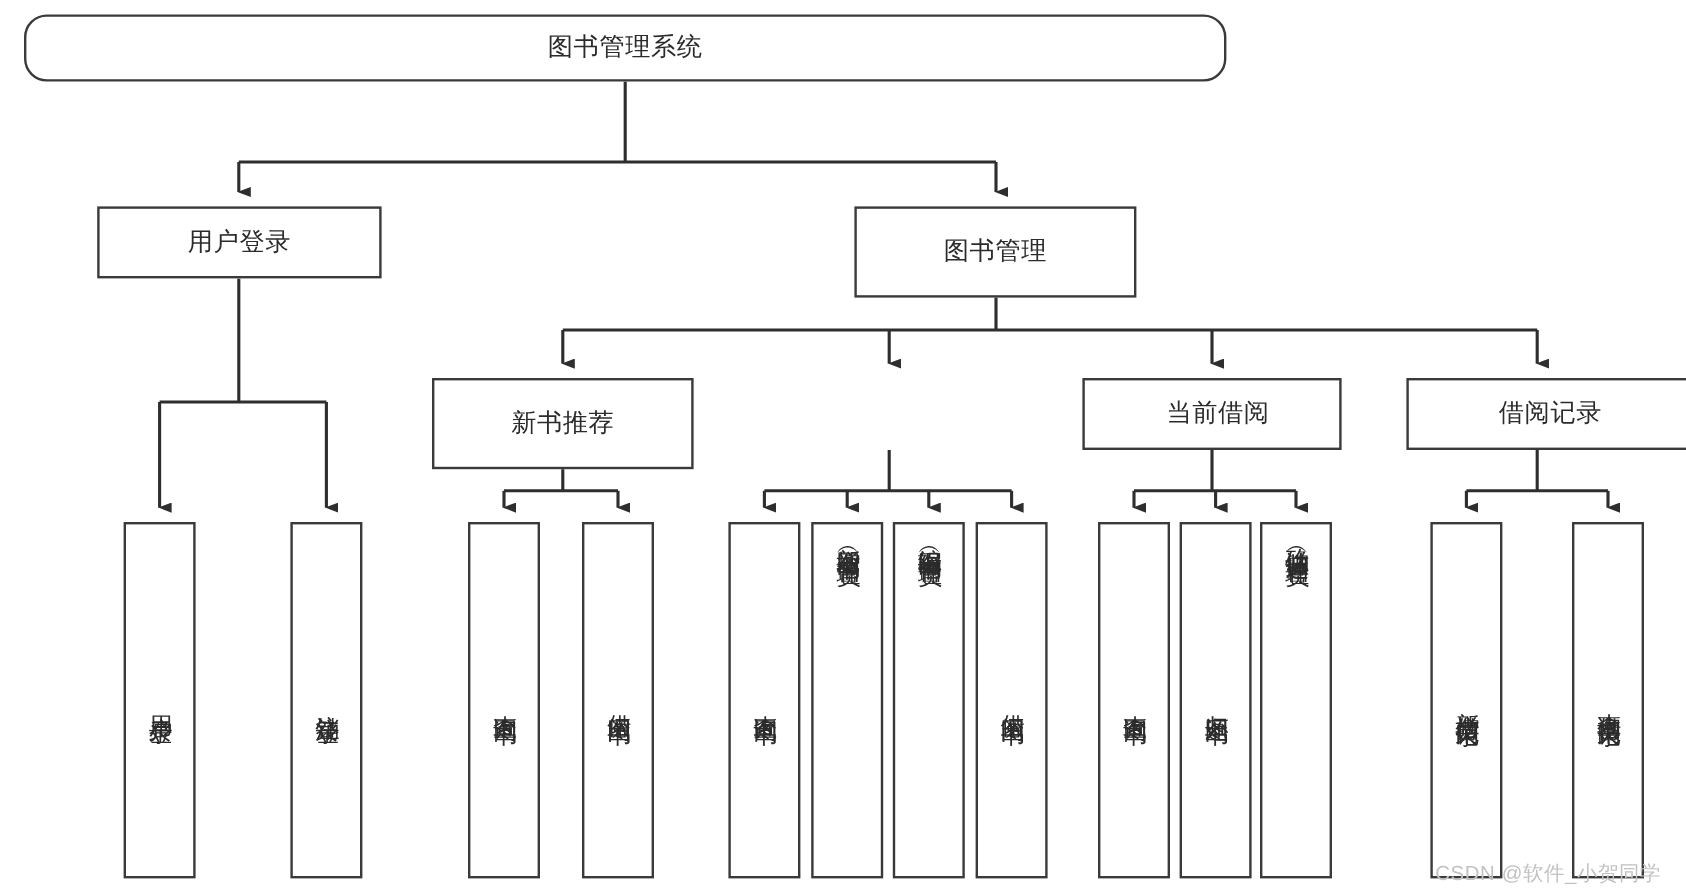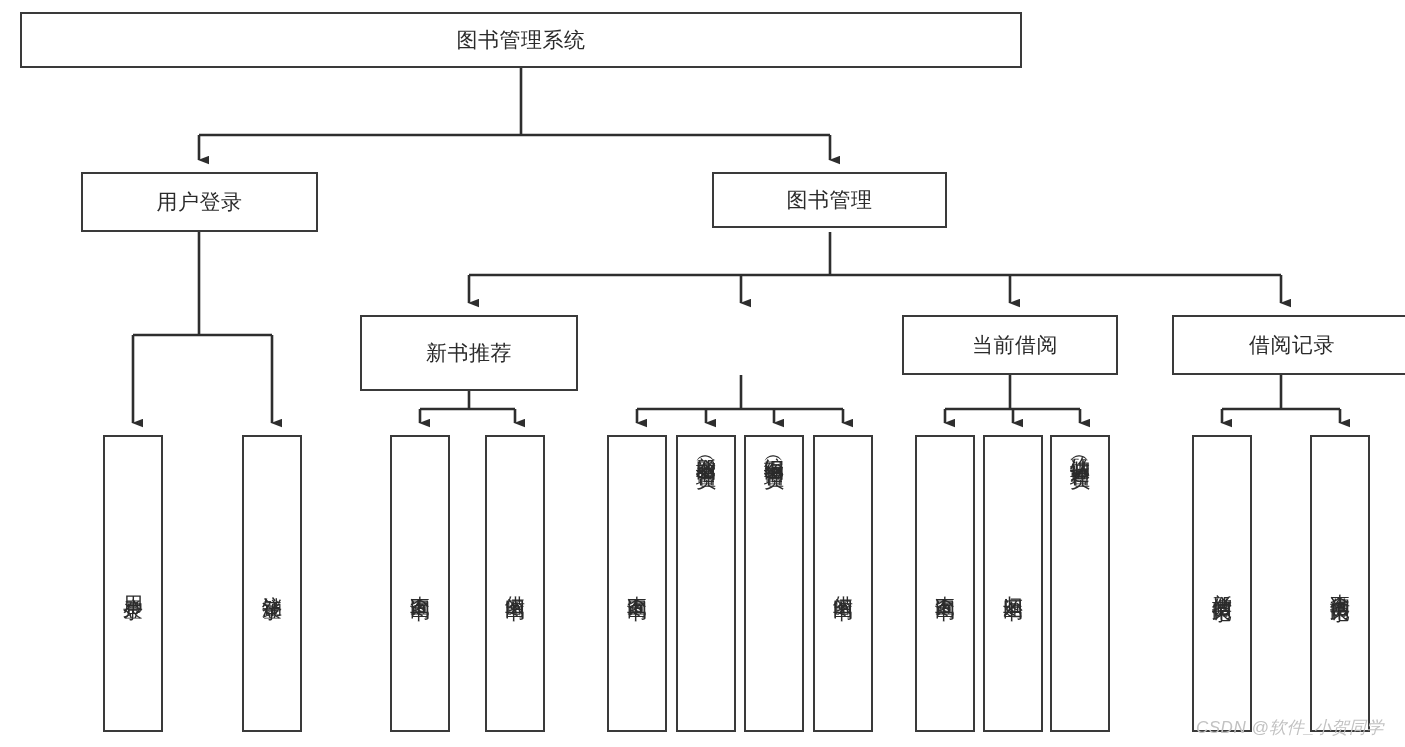--- a/index.html
+++ b/index.html
@@ -58,21 +58,20 @@
   }
   .leaf.leaf-top .node-label {
     align-self: flex-start;
   }
   .watermark {
     position: absolute;
     font-size: 17px;
     color: #c2c2c2;
     white-space: nowrap;
     letter-spacing: 0.5px;
-    font-style: italic;
   }
 </style>
 </head>
 <body>
 
 <div id="diagram-root">
 
   <svg class="edges" viewBox="0 0 1405 747" xmlns="http://www.w3.org/2000/svg">
     <defs>
       <marker id="arrowhead" markerWidth="9" markerHeight="11" refX="4.2" refY="10" orient="auto" markerUnits="userSpaceOnUse">
@@ -116,28 +115,28 @@
       <path d="M1013,409 L1013,423" marker-end="url(#arrowhead)"></path>
       <path d="M1080,409 L1080,423" marker-end="url(#arrowhead)"></path>
 
       <path d="M1281,375 L1281,409"></path>
       <path d="M1222,409 L1340,409"></path>
       <path d="M1222,409 L1222,423" marker-end="url(#arrowhead)"></path>
       <path d="M1340,409 L1340,423" marker-end="url(#arrowhead)"></path>
     </g>
   </svg>
 
-  <div class="node" id="node-root" style="left: 20px; top: 12px; width: 1002px; height: 56px;">
+  <div class="node" id="node-root" style="left: 20px; top: 12px; width: 1002px; height: 56px; border-radius: 19px;">
     <span class="node-label">图书管理系统</span>
   </div>
 
   <div class="node" id="node-l1-0" style="left: 81px; top: 172px; width: 237px; height: 60px;">
     <span class="node-label">用户登录</span>
   </div>
-  <div class="node" id="node-l1-1" style="left: 712px; top: 172px; width: 235px; height: 56px;">
+  <div class="node" id="node-l1-1" style="left: 712px; top: 172px; width: 235px; height: 76px;">
     <span class="node-label">图书管理</span>
   </div>
 
   <div class="node" id="node-l2-0" style="left: 360px; top: 315px; width: 218px; height: 76px;">
     <span class="node-label">新书推荐</span>
   </div>
   <div class="node" id="node-l2-2" style="left: 902px; top: 315px; width: 216px; height: 60px; padding-left: 10px;">
     <span class="node-label">当前借阅</span>
   </div>
   <div class="node" id="node-l2-3" style="left: 1172px; top: 315px; width: 240px; height: 60px;">

